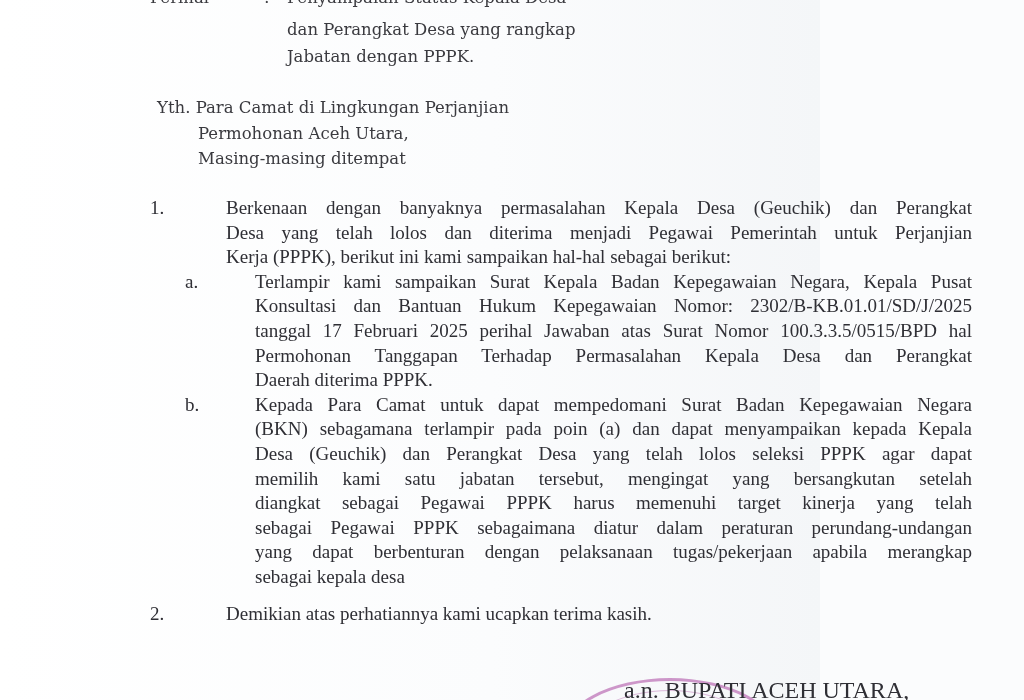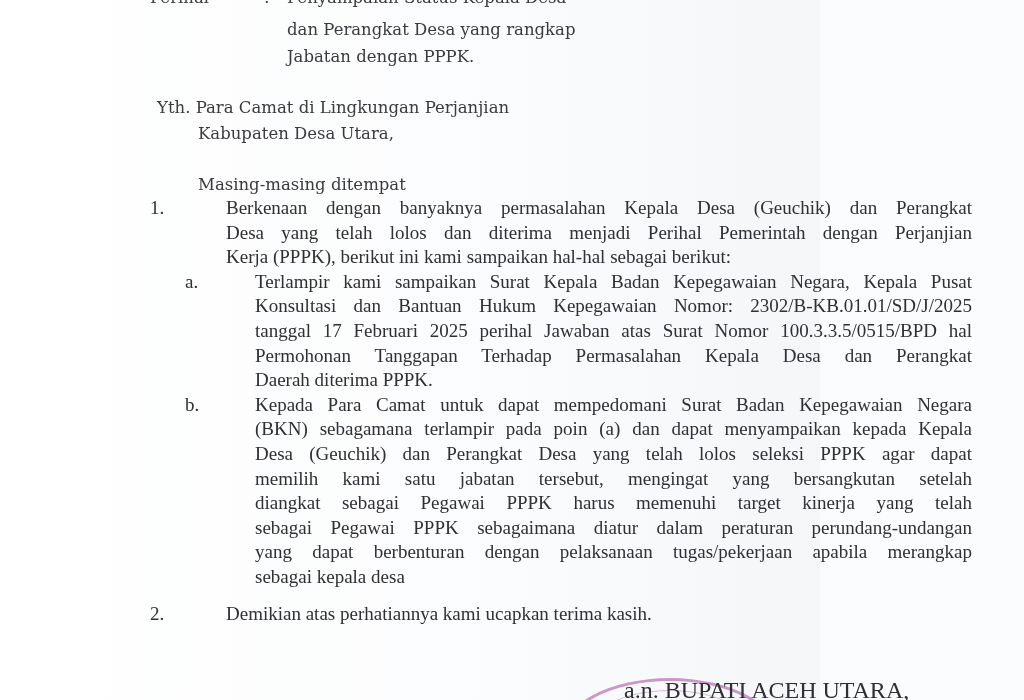--- a/index.html
+++ b/index.html
@@ -84,30 +84,30 @@
 
 <div class="page">
 
   <div class="abs perihal-label">Perihal</div>
   <div class="abs perihal-colon">:</div>
   <div class="abs perihal-line" style="top:-12px;">Penyampaian Status Kepala Desa</div>
   <div class="abs perihal-line" style="top:20px;">dan Perangkat Desa yang rangkap</div>
   <div class="abs perihal-line" style="top:47px;">Jabatan dengan PPPK.</div>
 
   <div class="abs addr-line" style="top:98px;">Yth. Para Camat di Lingkungan Perjanjian</div>
-  <div class="abs addr-indent" style="top:124px;">Kabupaten Desa Utara,</div>
-  <div class="abs addr-indent" style="top:149px;margin-top:26px;">Masing-masing ditempat</div>
+  <div class="abs addr-indent" style="top:124px;">Permohonan Aceh Utara,</div>
+  <div class="abs addr-indent" style="top:149px;">Masing-masing ditempat</div>
 
   <div class="body-text">
 
     <div class="item">
       <div class="num">1.</div>
       <div class="item-body">
         <span class="line">Berkenaan dengan banyaknya permasalahan Kepala Desa (Geuchik) dan Perangkat</span>
-        <span class="line">Desa yang telah lolos dan diterima menjadi Perihal Pemerintah dengan Perjanjian</span>
+        <span class="line">Desa yang telah lolos dan diterima menjadi Pegawai Pemerintah untuk Perjanjian</span>
         <span class="line last">Kerja (PPPK), berikut ini kami sampaikan hal-hal sebagai berikut:</span>
 
         <div class="sub">
           <div class="sub-letter">a.</div>
           <div class="sub-body">
             <span class="line">Terlampir kami sampaikan Surat Kepala Badan Kepegawaian Negara, Kepala Pusat</span>
             <span class="line">Konsultasi dan Bantuan Hukum Kepegawaian Nomor: 2302/B-KB.01.01/SD/J/2025</span>
             <span class="line">tanggal 17 Februari 2025 perihal Jawaban atas Surat Nomor 100.3.3.5/0515/BPD hal</span>
             <span class="line">Permohonan Tanggapan Terhadap Permasalahan Kepala Desa dan Perangkat</span>
             <span class="line last">Daerah diterima PPPK.</span>

